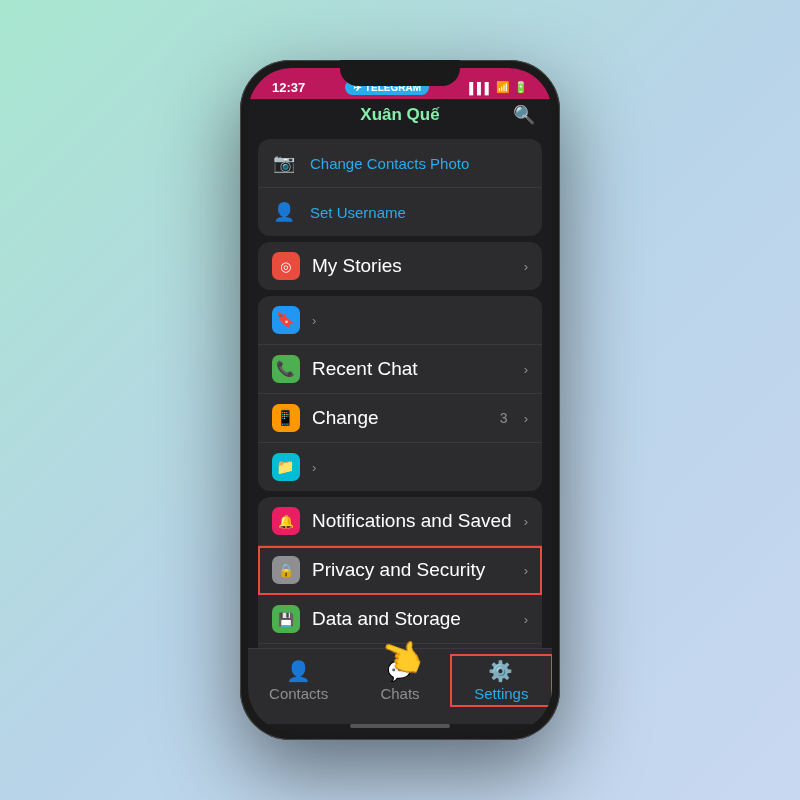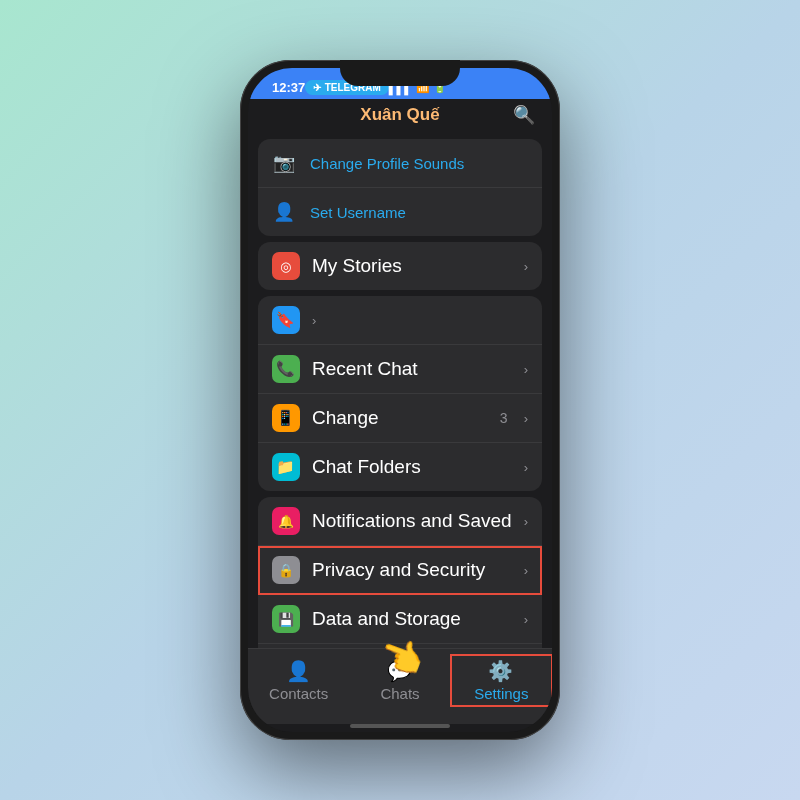--- a/index.html
+++ b/index.html
@@ -25,23 +25,24 @@
       width: 100%;
       height: 100%;
       background: #1c1c1e;
       border-radius: 44px;
       overflow: hidden;
       display: flex;
       flex-direction: column;
     }
     
     .status-bar {
-      background: #3b82f6;
-      display: flex;
-      align-items: center;
+      background: #be185d;
+      display: flex;
+      align-items: center;
+      justify-content: space-between;
       padding: 12px 24px 4px;
       flex-shrink: 0;
     }
     .status-time {
       color: #fff;
       font-size: 13px;
       font-weight: 600;
     }
     .status-telegram-badge {
       background: #2aabee;
@@ -75,21 +76,21 @@
     .header {
       background: #1c1c1e;
       padding: 6px 16px 8px;
       display: flex;
       align-items: center;
       justify-content: center;
       position: relative;
       flex-shrink: 0;
     }
     .header-title {
-      color: #fdba74;
+      color: #86efac;
       font-size: 17px;
       font-weight: 600;
     }
     .header-search {
       position: absolute;
       right: 16px;
       color: #2aabee;
       font-size: 18px;
     }
     
@@ -252,21 +253,21 @@
       <div class="header">
         <span class="header-title">Xuân Quế</span>
         <span class="header-search">🔍</span>
       </div>
 
       <div class="content">
 
         <div class="profile-section">
           <div class="profile-item">
             <div class="profile-icon">📷</div>
-            <span class="profile-text">Change Profile Sounds</span>
+            <span class="profile-text">Change Contacts Photo</span>
           </div>
           <div class="profile-item">
             <div class="profile-icon">👤</div>
             <span class="profile-text">Set Username</span>
           </div>
         </div>
 
         <div class="menu-section">
           <div class="menu-item">
             <div class="menu-icon icon-red" style="color:white; font-size:13px;">◎</div>
@@ -286,21 +287,20 @@
             <span class="menu-chevron">›</span>
           </div>
           <div class="menu-item">
             <div class="menu-icon icon-orange" style="color:white;">📱</div>
             <span class="menu-label">Change</span>
             <span class="menu-value">3</span>
             <span class="menu-chevron">›</span>
           </div>
           <div class="menu-item">
             <div class="menu-icon icon-teal" style="color:white;">📁</div>
-            <span class="menu-label">Chat Folders</span>
             <span class="menu-chevron">›</span>
           </div>
         </div>
 
         <div class="menu-section">
           <div class="menu-item">
             <div class="menu-icon icon-pink" style="color:white; font-size:13px;">🔔</div>
             <span class="menu-label">Notifications and Saved</span>
             <span class="menu-chevron">›</span>
           </div>

